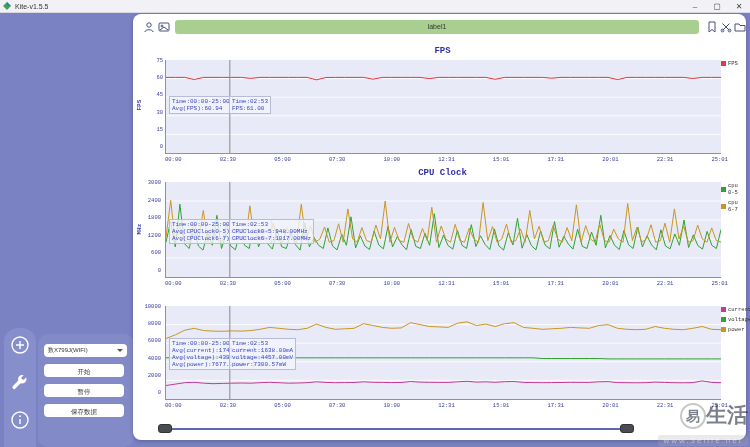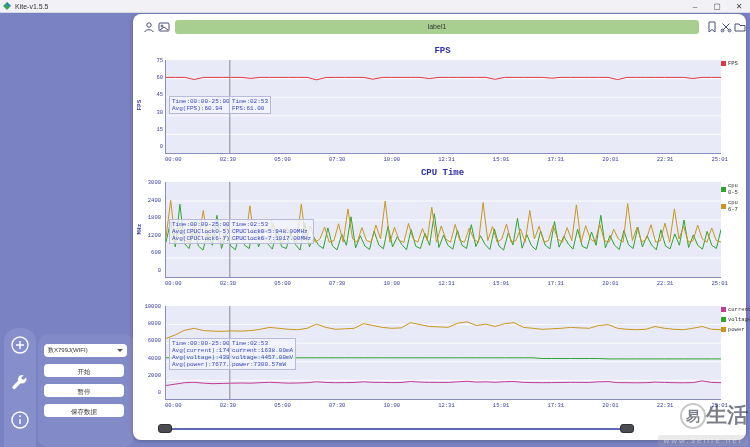--- a/index.html
+++ b/index.html
@@ -146,21 +146,21 @@
       <span>07:30</span>
       <span>10:00</span>
       <span>12:31</span>
       <span>15:01</span>
       <span>17:31</span>
       <span>20:01</span>
       <span>22:31</span>
       <span>25:01</span>
     </div>
 
-    <div class="chart-title" style="top:154px">CPU Time</div>
+    <div class="chart-title" style="top:154px">CPU Clock</div>
     <span class="ylab" style="top:212px">MHz</span>
     <div class="yticks" style="left:8px;top:165px;height:95px">
       <span>3000</span>
       <span>2400</span>
       <span>1800</span>
       <span>1200</span>
       <span>600</span>
       <span>0</span>
     </div>
     <div class="plot" style="top:168px;height:95px">

